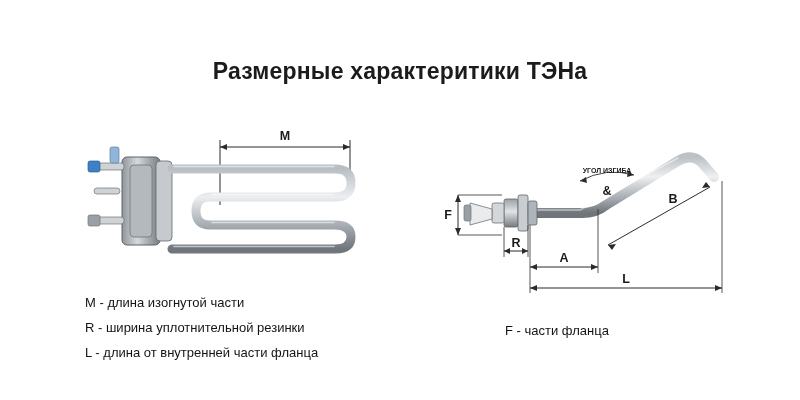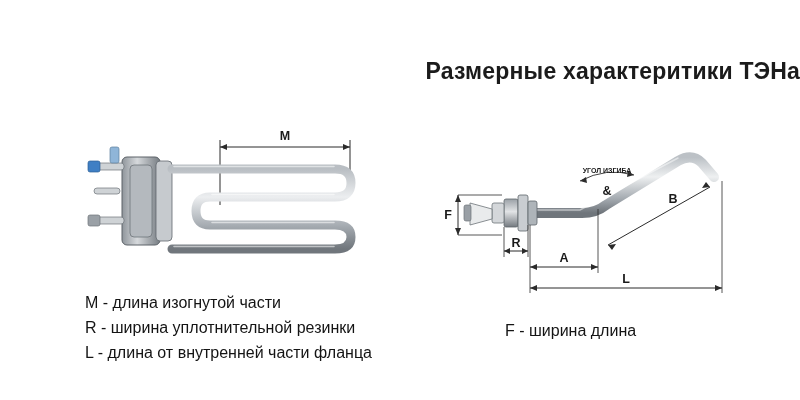--- a/index.html
+++ b/index.html
@@ -18,35 +18,35 @@
   .page {
     position: relative;
     width: 800px;
     height: 400px;
   }
   .title {
     position: absolute;
     top: 58px;
     left: 0;
     width: 800px;
-    text-align: right;
+    text-align: center;
     font-size: 23px;
     font-weight: 700;
     color: #1b1b1b;
     letter-spacing: 0.2px;
   }
   .panel {
     position: absolute;
   }
   .panel-left { left: 60px; top: 125px; width: 320px; height: 155px; }
   .panel-right { left: 430px; top: 125px; width: 330px; height: 170px; }
 
   .legend {
     position: absolute;
-    font-size: 16px;
+    font-size: 13px;
     line-height: 25px;
     color: #141414;
   }
   .legend-left { left: 85px; top: 290px; }
   .legend-right { left: 505px; top: 318px; }
   .legend div { white-space: nowrap; }
 
   svg { display: block; }
   .dimlabel {
     font-family: "Liberation Sans", sans-serif;
@@ -200,16 +200,16 @@
         <line x1="292" y1="56" x2="292" y2="168" stroke="#2b2b2b" stroke-width="0.8"></line>
         <line x1="100" y1="163" x2="292" y2="163" stroke="#2b2b2b" stroke-width="1"></line>
         <polygon points="100,163 107,160 107,166" fill="#2b2b2b"></polygon>
         <polygon points="292,163 285,160 285,166" fill="#2b2b2b"></polygon>
         <text class="dimlabel" x="196" y="158" text-anchor="middle">L</text>
       </g>
     </svg>
   </div>
 
   <div class="legend legend-right">
-    <div>F - ширина длина</div>
+    <div>F - части фланца</div>
   </div>
 
 </div>
 
 </body></html>

